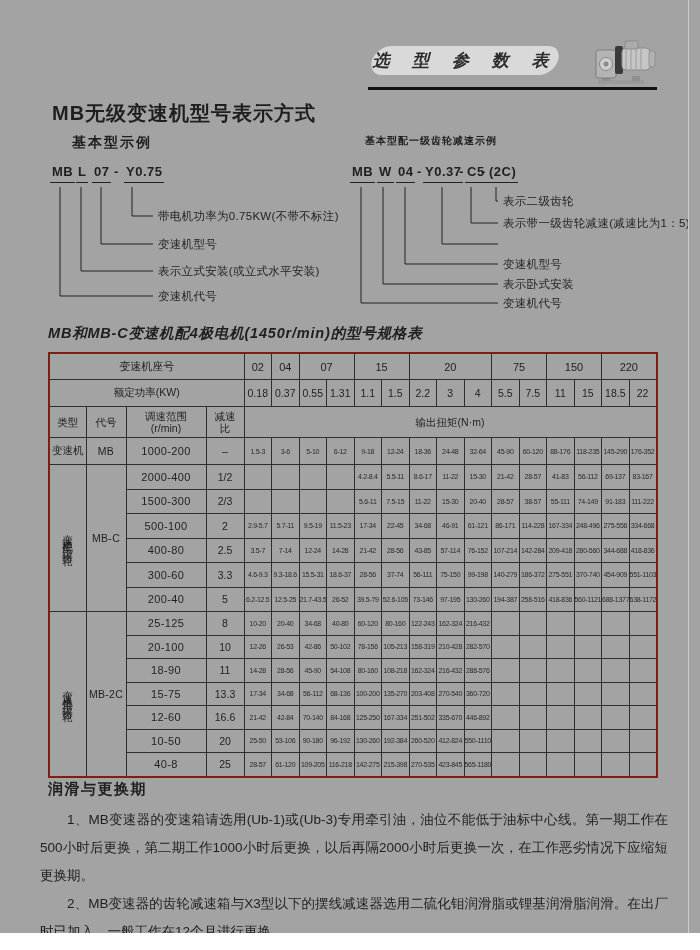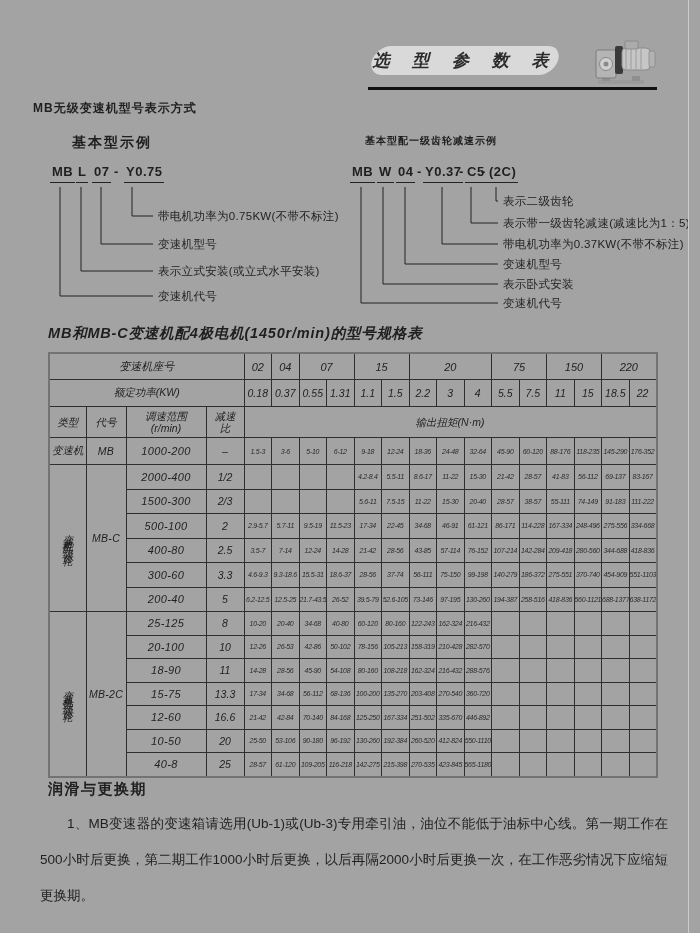--- a/index.html
+++ b/index.html
@@ -6,56 +6,56 @@
   .page{position:relative;width:700px;height:933px;background:#a3a3a3;overflow:hidden;
         font-family:"Liberation Sans","DejaVu Sans",sans-serif;color:#1f1f1f;}
   
   .banner-bg{position:absolute;left:372px;top:46px;width:186px;height:29px;background:#d9d9d9;
              border-radius:15px;transform:skewX(-18deg);}
   .banner-text{position:absolute;left:372px;top:49px;width:186px;text-align:center;
                font-size:17px;font-weight:bold;font-style:italic;letter-spacing:9px;color:#2b2b2b;}
   .header-rule{position:absolute;left:368px;top:87px;width:289px;height:2.5px;background:#111;}
   .motor{position:absolute;left:592px;top:34px;width:66px;height:54px;}
   
-  .sec-title{position:absolute;left:33px;top:100px;font-size:12px;font-weight:bold;letter-spacing:1px;}
+  .sec-title{position:absolute;left:52px;top:100px;font-size:20px;font-weight:bold;letter-spacing:1px;}
   .sub-l{position:absolute;left:72px;top:134px;font-size:14px;font-weight:bold;letter-spacing:2px;}
   .sub-r{position:absolute;left:365px;top:134px;font-size:10px;font-weight:bold;letter-spacing:1px;}
   
   .diag{position:absolute;top:162px;height:152px;}
   .diagL{left:48px;width:312px;}
   .diagR{left:350px;width:346px;}
   .diag svg{position:absolute;left:0;top:0;}
   .tok{position:absolute;top:2px;font-size:13px;font-weight:600;letter-spacing:.5px;white-space:nowrap;}
   .tok.u{border-bottom:1.2px solid #222;padding:0 2px 3px 2px;}
   .dlabel{position:absolute;font-size:11.5px;white-space:nowrap;letter-spacing:.3px;}
   .diagL .dlabel{left:110px;}
   .diagR .dlabel{left:153px;}
   
   .tbl-title{position:absolute;left:48px;top:324px;font-size:14.5px;font-weight:bold;letter-spacing:.8px;font-style:italic;}
   .tbl-wrap{position:absolute;left:48px;top:352px;}
   table{border-collapse:collapse;table-layout:fixed;width:608px;}
   td,th{border:1px solid #2e2e2e;padding:0;text-align:center;vertical-align:middle;
         font-weight:normal;overflow:hidden;}
-  table{border:2px solid #737373;font-style:italic;}
+  table{border:2px solid #7f1d1d;}
   .r1 th{height:25px;font-size:11px;}
   .r2 th{height:26px;font-size:10.5px;}
   .r3 th{height:30px;font-size:10.5px;white-space:pre-line;line-height:1.15;}
   tr.mb td{height:26px;}
   tr.mbc td{height:23.5px;}
   tr.mb2c td{height:22.5px;}
   .td-type{font-size:10.5px;}
   .v-text{writing-mode:vertical-lr;text-orientation:upright;letter-spacing:3px;
           font-size:10.5px;margin:0 auto;line-height:1;}
   .td-code{font-size:10.5px;letter-spacing:.3px;}
   .td-range{font-size:11px;letter-spacing:.4px;}
   .td-ratio{font-size:10.5px;}
   .td-tq{font-size:7px;letter-spacing:-0.3px;white-space:nowrap;color:#2a2a2a;}
   
   .lub-title{position:absolute;left:48px;top:780px;font-size:15px;font-weight:bold;letter-spacing:1.5px;}
-  .lub-body{position:absolute;left:40px;top:806px;width:628px;font-size:13.5px;line-height:36px;
+  .lub-body{position:absolute;left:40px;top:806px;width:628px;font-size:13.5px;line-height:28px;
             text-align:justify;}
   .lub-body p{margin:0;text-indent:2em;}
   
   .edge-right{position:absolute;left:688px;top:0;width:1px;height:950px;background:#cccccc;}
   .edge-bottom{position:absolute;left:0;top:943px;width:700px;height:7px;background:#c2c2c2;}
 </style>
 </head>
 <body>
 
 <div class="page">
@@ -119,21 +119,20 @@
     <span class="tok u" style="left:27px">W</span>
     <span class="tok u" style="left:46px">04</span>
     <span class="tok" style="left:67px">-</span>
     <span class="tok u" style="left:73px">Y0.37</span>
     <span class="tok" style="left:109px">-</span>
     <span class="tok u" style="left:115px">C5</span>
     <span class="tok" style="left:131px">-</span>
     <span class="tok u" style="left:137px">(2C)</span>
     <div class="dlabel" style="top:32px">表示二级齿轮</div>
     <div class="dlabel" style="top:54px">表示带一级齿轮减速(减速比为1：5)</div>
-    <div class="dlabel" style="top:75px">带电机功率为0.37KW(不带不标注)</div>
     <div class="dlabel" style="top:95px">变速机型号</div>
     <div class="dlabel" style="top:115px">表示卧式安装</div>
     <div class="dlabel" style="top:134px">变速机代号</div>
   </div>
 
   <div class="tbl-title">MB和MB-C变速机配4极电机(1450r/min)的型号规格表</div>
   <div class="tbl-wrap">
     <table>
       <colgroup id="spec-cols">
           <col style="width: 37px;">
@@ -473,17 +472,18 @@
             <td class="td-tq"></td>
             <td class="td-tq"></td>
           </tr>
         </tbody>
     </table>
   </div>
 
   <div class="lub-title">润滑与更换期</div>
   <div class="lub-body">
     <p>1、MB变速器的变速箱请选用(Ub-1)或(Ub-3)专用牵引油，油位不能低于油标中心线。第一期工作在500小时后更换，第二期工作1000小时后更换，以后再隔2000小时后更换一次，在工作恶劣情况下应缩短更换期。</p>
+    <p>2、MB变速器的齿轮减速箱与X3型以下的摆线减速器选用二硫化钼润滑脂或锂基润滑脂润滑。在出厂时已加入，一般工作在12个月进行更换。</p>
   </div>
 
   <div class="edge-right"></div>
   <div class="edge-bottom"></div>
 </div>
 
 </body></html>

